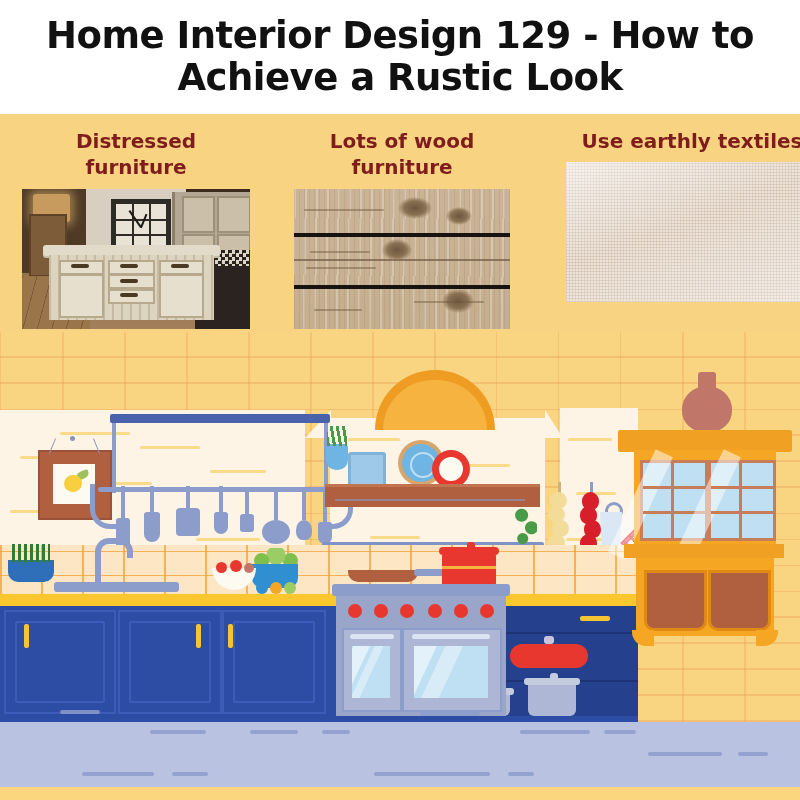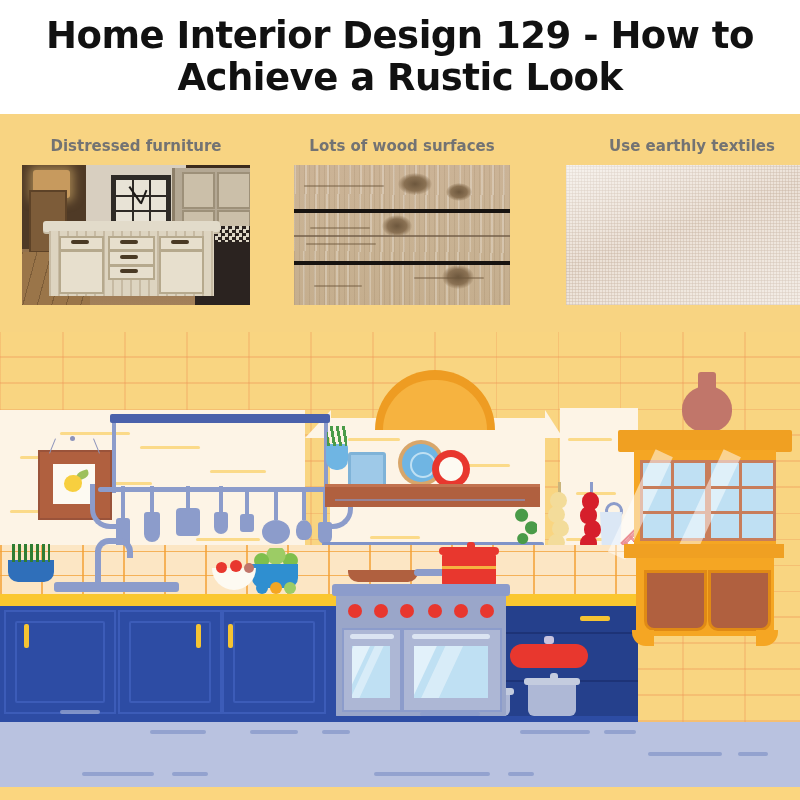--- a/index.html
+++ b/index.html
@@ -9,22 +9,22 @@
   
   .header{position:absolute;left:0;top:0;width:800px;height:114px;background:#ffffff;
           display:flex;align-items:center;justify-content:center;}
   .title{font-size:37px;line-height:1.13;font-weight:700;color:#111111;text-align:center;
          letter-spacing:-0.5px;width:740px;font-family:"DejaVu Sans",sans-serif;}
 
   
   .band{position:absolute;left:0;top:114px;width:800px;height:232px;background:#f8d482;}
   .cards{position:absolute;left:0;top:114px;width:800px;height:232px;}
   .card{position:absolute;top:0;}
-  .card .cap{text-align:center;font-size:15px;font-weight:700;color:#737373;line-height:1.32;
-             font-family:"DejaVu Sans",sans-serif;padding-top:23px;}
+  .card .cap{text-align:center;font-size:20px;font-weight:700;color:#7f1d1d;line-height:1.32;
+             font-family:"DejaVu Sans",sans-serif;padding-top:14px;}
   .thumb{position:relative;overflow:hidden;margin-top:8px;}
   .c1{left:22px;width:228px;}
   .c2{left:294px;width:216px;}
   .c3{left:566px;width:252px;border-radius:29px;}
   .c1 .thumb{height:140px;}
   .c2 .thumb{height:140px;}
   .c3 .thumb{height:140px;}
 
   
   .ph-furniture{background:
@@ -278,21 +278,21 @@
           <span class="fu-h" style="left:13%;top:15%;width:11%"></span>
           <span class="fu-h" style="left:43%;top:15%;width:11%"></span>
           <span class="fu-h" style="left:74%;top:15%;width:11%"></span>
           <span class="fu-h" style="left:43%;top:37%;width:11%"></span>
           <span class="fu-h" style="left:43%;top:59%;width:11%"></span>
         </div>
       </div>
     </div>
 
     <div class="card c2">
-      <div class="cap">Lots of wood surfaces</div>
+      <div class="cap">Lots of wood furniture</div>
       <div class="thumb ph-wood">
         <span class="plankline" style="top:44px"></span>
         <span class="plankline" style="top:96px"></span>
         <span class="thinline" style="top:70px"></span>
         <span class="knot" style="left:104px;top:8px;width:34px;height:22px"></span>
         <span class="knot" style="left:152px;top:18px;width:26px;height:18px"></span>
         <span class="knot" style="left:88px;top:50px;width:30px;height:22px"></span>
         <span class="knot" style="left:148px;top:100px;width:32px;height:24px"></span>
         <span class="wgrain" style="left:10px;top:20px;width:80px"></span>
         <span class="wgrain" style="left:16px;top:62px;width:60px"></span>

